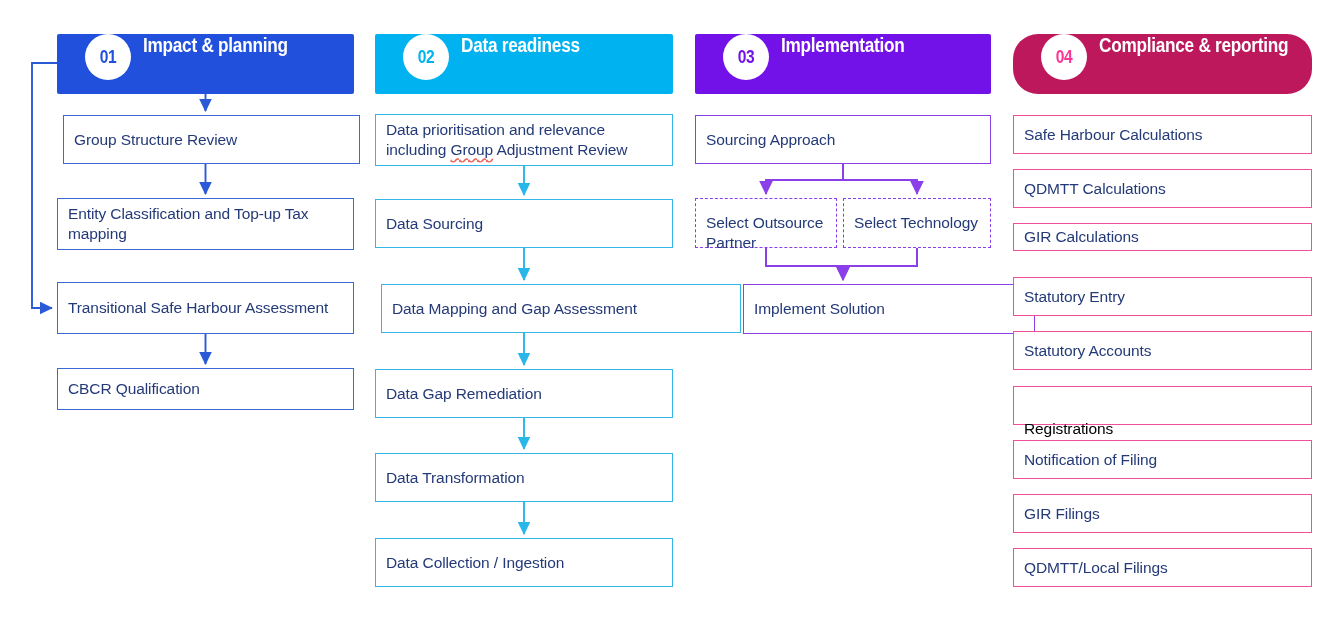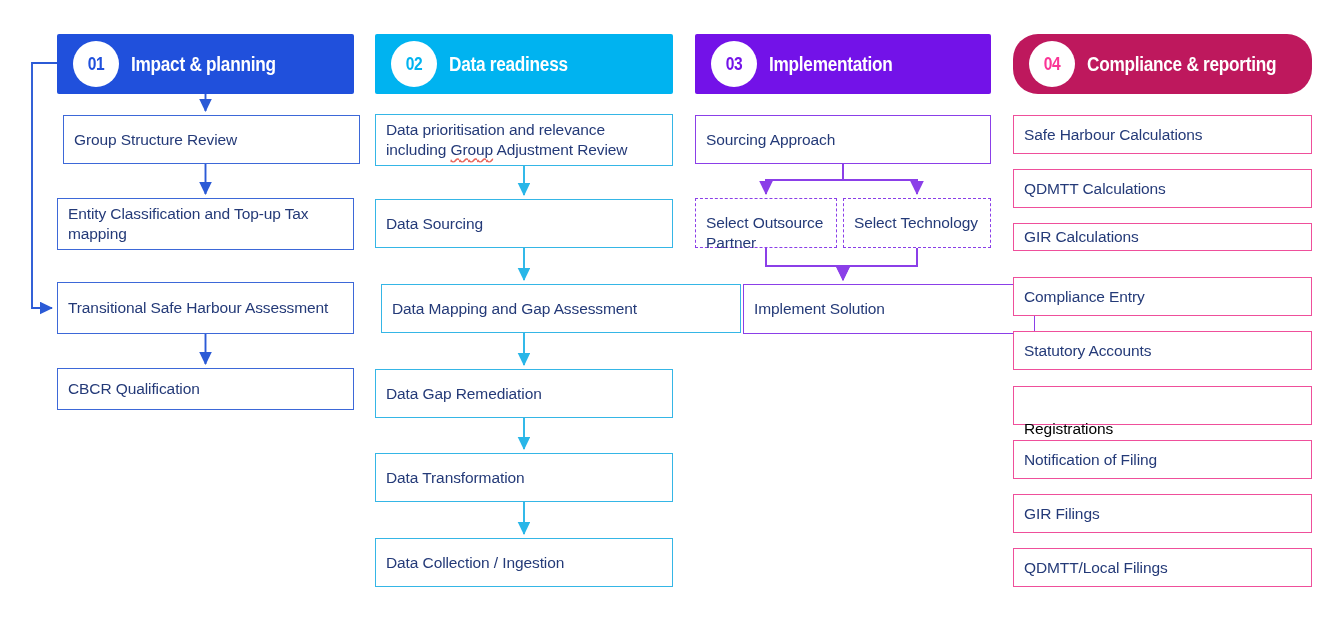--- a/index.html
+++ b/index.html
@@ -14,25 +14,24 @@
     position: relative;
     width: 1341px;
     height: 622px;
     background: #ffffff;
     overflow: hidden;
   }
   
   .phase-header {
     position: absolute;
     display: flex;
-    align-items: center;
     height: 60px;
     border-radius: 2px;
     box-sizing: border-box;
-    padding-left: 16px;
+    padding-left: 28px;
   }
   .phase-badge {
     width: 46px;
     height: 46px;
     border-radius: 50%;
     background: #ffffff;
     display: flex;
     align-items: center;
     justify-content: center;
     flex: 0 0 auto;
@@ -201,21 +200,21 @@
     <div class="task" style="left: 1013px; top: 115px; width: 299px; height: 39px; border-color: rgb(239, 79, 155);">
       <div class="task-label" style="color: rgb(36, 58, 120);">Safe Harbour Calculations</div>
     </div>
     <div class="task" style="left: 1013px; top: 169px; width: 299px; height: 39px; border-color: rgb(239, 79, 155);">
       <div class="task-label" style="color: rgb(36, 58, 120);">QDMTT Calculations</div>
     </div>
     <div class="task" style="left: 1013px; top: 223px; width: 299px; height: 28px; border-color: rgb(239, 79, 155);">
       <div class="task-label" style="color: rgb(36, 58, 120);">GIR Calculations</div>
     </div>
     <div class="task" style="left: 1013px; top: 277px; width: 299px; height: 39px; border-color: rgb(239, 79, 155);">
-      <div class="task-label" style="color: rgb(36, 58, 120);">Compliance Entry</div>
+      <div class="task-label" style="color: rgb(36, 58, 120);">Statutory Entry</div>
     </div>
     <div class="task" style="left: 1013px; top: 331px; width: 299px; height: 39px; border-color: rgb(239, 79, 155);">
       <div class="task-label" style="color: rgb(36, 58, 120);">Statutory Accounts</div>
     </div>
     <div class="task" style="left: 1013px; top: 386px; width: 299px; height: 39px; border-color: rgb(239, 79, 155);">
       <div class="task-label" style="color: #000000; margin-top: 46px;">Registrations</div>
     </div>
     <div class="task" style="left: 1013px; top: 440px; width: 299px; height: 39px; border-color: rgb(239, 79, 155);">
       <div class="task-label" style="color: rgb(36, 58, 120);">Notification of Filing</div>
     </div>

